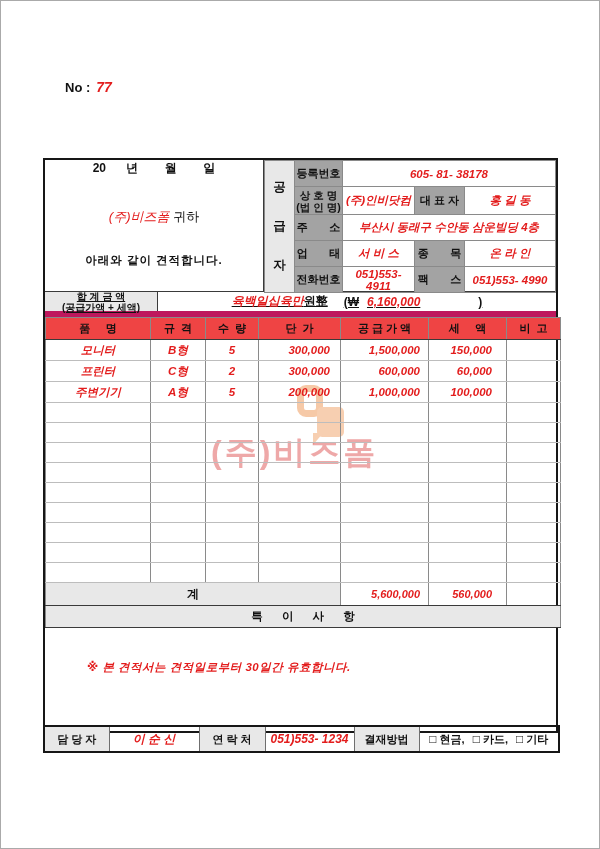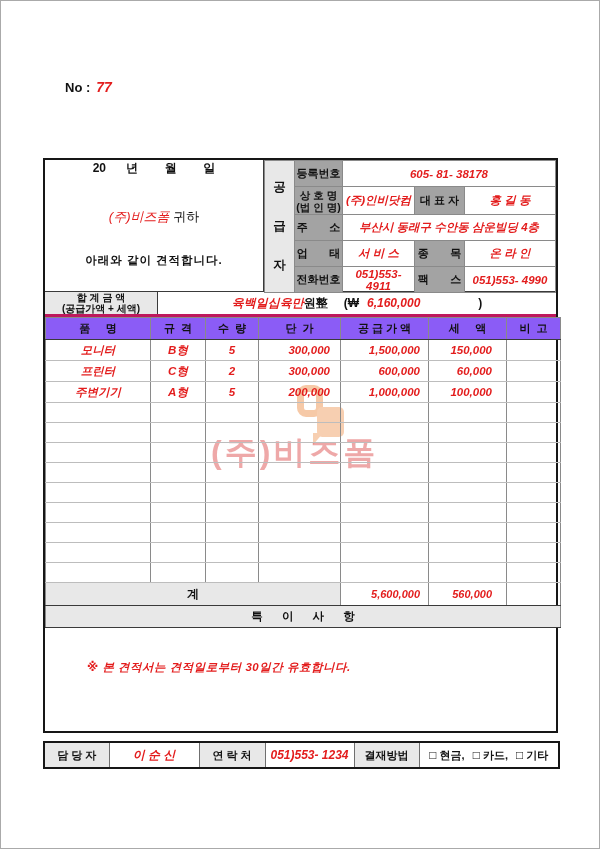--- a/index.html
+++ b/index.html
@@ -49,36 +49,36 @@
   .supplier-table td { border:1px solid #8a8a8a; font-size:11px; text-align:center;
                        vertical-align:middle; overflow:hidden; }
   .supplier-table td.lbl { background:#a3a3a3; font-weight:bold; }
   .supplier-table td.side { background:#e8e8e8; font-weight:bold; font-size:12.5px; }
   .side-inner { display:flex; flex-direction:column; justify-content:space-around;
                 align-items:center; height:118px; }
   .supplier-table td.val { color:#e31d1d; font-style:italic; font-weight:bold; font-size:11.5px; }
   .supplier-table .two-line { font-size:10.5px; line-height:12px; }
 
   
-  .sum-row { display:flex; height:25px; border-bottom:3px solid #be185d; }
+  .sum-row { display:flex; height:25px; border-bottom:6px solid #be185d;text-decoration:underline; }
   .sum-label { width:113px; background:#e8e8e8; border-right:1px solid #3a3a3a;
                font-size:10px; font-weight:bold; line-height:11px; text-align:center;
                display:flex; flex-direction:column; justify-content:center; }
   .sum-value { flex:1; display:flex; align-items:center; justify-content:center;
                font-size:12px; font-weight:bold; }
   .sum-value .kor { color:#e31d1d; font-style:italic; }
   .sum-value .paren-open { margin-left:16px; }
   .sum-value .num { color:#e31d1d; font-style:italic; margin-left:8px; }
   .sum-value .paren-close { margin-left:58px; }
 
   
   .items-table { width:515px; }
   .items-table td, .items-table th { border:1px solid #8a8a8a; font-size:11px;
       vertical-align:middle; text-align:center; overflow:hidden; }
-  .items-table thead th { background:#8b5cf6; height:22px; font-weight:bold;
+  .items-table thead th { background:#ef4444; height:22px; font-weight:bold;
       border-bottom:1px solid #3a3a3a; }
   .items-table .item-row td { height:21px; border-top-color:#bdbdbd; border-bottom-color:#bdbdbd;
       color:#e31d1d; font-style:italic; font-weight:bold; font-size:11.5px; }
   .items-table .item-row.empty td { height:20px; }
   .items-table td.ralign { text-align:right; padding-right:10px; }
   .items-table td.tax-col { padding-right:14px; }
   .items-table td.supply-col { padding-right:8px; }
   .items-table .total-row td { height:23px; border-top:1px solid #3a3a3a;
       border-bottom:1px solid #3a3a3a; }
   .items-table .total-row .total-label { background:#e8e8e8; color:#111;
@@ -86,21 +86,21 @@
   .items-table .total-row .tval { color:#e31d1d; font-style:italic; font-weight:bold; }
   .items-table .special-row td { height:22px; background:#e8e8e8; font-weight:bold;
       font-size:11.5px; border-bottom:1px solid #3a3a3a; }
 
   
   .notes-area { position:relative; height:85px; }
   .note-text { position:absolute; left:22px; top:32px; color:#e31d1d; font-style:italic;
       font-weight:bold; font-size:11.5px; letter-spacing:.5px;margin-left:20px; }
 
   
-  .footer-table { position:absolute; left:42px; top:740px; width:515px; height:28px;
+  .footer-table { position:absolute; left:42px; top:724px; width:515px; height:28px;
       border:2px solid #161616; z-index:1; }
   .footer-table td { border:1px solid #6f6f6f; font-size:11px; text-align:center;
       vertical-align:middle; }
   .footer-table td.lbl { background:#e8e8e8; font-weight:bold; white-space:pre; }
   .footer-table td.val { color:#e31d1d; font-style:italic; font-weight:bold; font-size:12px; white-space:pre; }
   .payment-cell { font-size:11px; font-weight:600; }
   .payment-cell .opt { margin:0 4px; }
   .payment-cell .chk { font-size:12px; font-weight:normal; margin-right:3px; }
 </style>
 </head>

